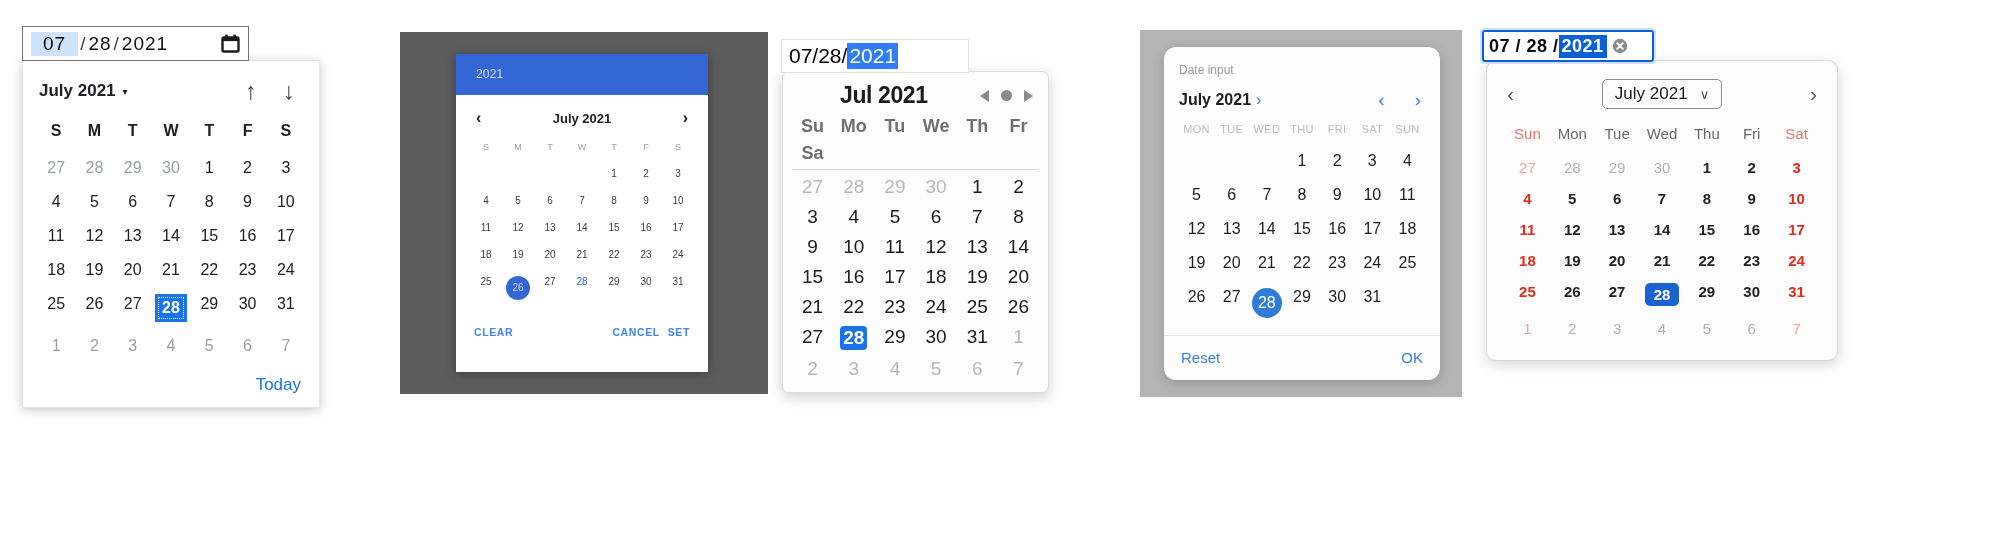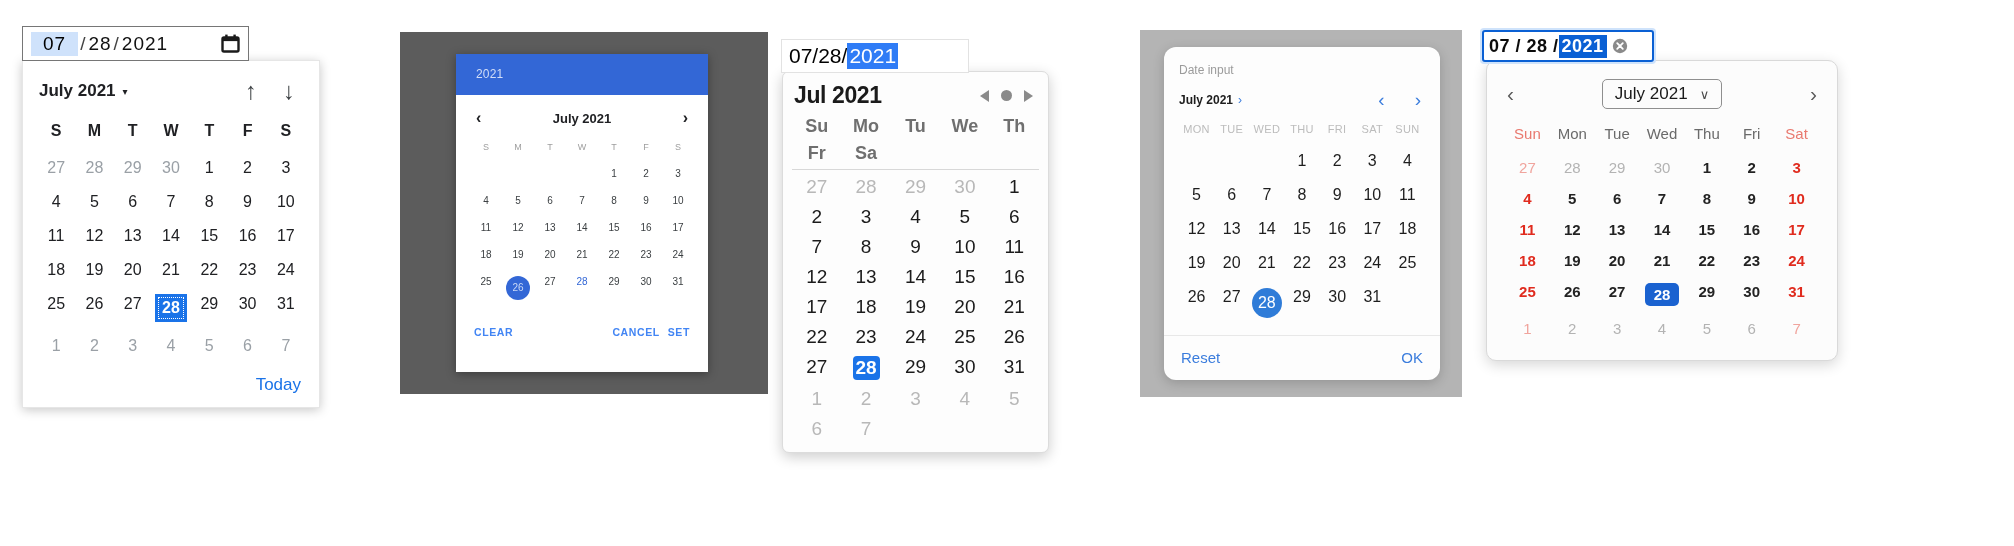--- a/index.html
+++ b/index.html
@@ -78,44 +78,44 @@
 
   
   #p3 { position: absolute; left: 782px; top: 40px; width: 330px; }
   .p3-input { position: relative; z-index: 5; width: 186px; height: 32px; background: #fff;
               display: flex; align-items: center; padding: 0 7px; font-size: 21px;
               font-weight: 500; color: #000; box-shadow: 0 0 0 1px #e2e2e2; }
   .p3-input .hl { background: #2f7cf6; color: #fff; padding: 1px 2px; }
   .p3-panel { position: relative; margin-top: -1px; width: 267px; background: #fdfdfd;
               border: 1px solid #dcdcdc; border-radius: 7px;
               box-shadow: 0 4px 14px rgba(0,0,0,.20); padding: 8px 9px 8px 9px; }
-  .p3-head { display: flex; align-items: center; padding: 2px 2px 6px 2px; }
+  .p3-head { display: flex; align-items: center; padding: 2px 2px 6px 2px; margin-left: 46px; }
   .p3-title { font-size: 23px; font-weight: bold; color: #1b1b1b; letter-spacing: -.4px; }
   .p3-navs { margin-left: auto; display: flex; align-items: center; gap: 12px; padding-right: 4px; }
   .p3-tri { width: 0; height: 0; }
   .p3-tri.left { border-top: 6px solid transparent; border-bottom: 6px solid transparent; border-right: 9px solid #8a8a8a; }
   .p3-tri.right { border-top: 6px solid transparent; border-bottom: 6px solid transparent; border-left: 9px solid #8a8a8a; }
   .p3-dot { width: 11px; height: 11px; border-radius: 50%; background: #8a8a8a; }
-  .p3-grid { display: grid; grid-template-columns: repeat(5,1fr); text-align: center; }
+  .p3-grid { display: grid; grid-template-columns: repeat(6,1fr); text-align: center; }
   .p3-dow { font-size: 18px; font-weight: bold; color: #6f6f6f; padding: 1px 0 5px 0; }
   .p3-rule { grid-column: 1 / -1; height: 1px; background: #d8d8d8; margin-bottom: 2px; }
   .p3-day { font-size: 19px; font-weight: 500; color: #1b1b1b; padding: 4px 0; }
   .p3-day.muted { color: #b8b8b8; }
   .p3-day.sel span { display: inline-block; min-width: 27px; padding: 1px 2px; border-radius: 4px;
                      background: #1a73e8; color: #fff; font-weight: bold; }
 
   
   #p4 { position: absolute; left: 1140px; top: 30px; width: 322px; height: 367px;
         background: #b4b4b4; }
   .p4-card { position: absolute; left: 24px; top: 17px; width: 276px; height: 333px;
              background: #fdfdfd; border-radius: 12px; box-shadow: 0 3px 12px rgba(0,0,0,.18);
              padding: 14px 15px 0 15px; display: flex; flex-direction: column; }
   .p4-label { font-size: 12px; color: #9b9b9b; padding: 2px 0 12px 0; }
   .p4-monthrow { display: flex; align-items: center; padding: 0 0 8px 0; }
-  .p4-month { font-size: 12px; font-weight: bold; color: #1e1e1e; }
+  .p4-month { font-size: 16px; font-weight: bold; color: #1e1e1e; }
   .p4-month .chev { color: #3b7ddd; font-weight: normal; margin-left: 5px; }
   .p4-navs { margin-left: auto; display: flex; gap: 30px; padding-right: 4px;
              color: #3b7ddd; font-size: 19px; }
   .p4-grid { display: grid; grid-template-columns: repeat(7,1fr); text-align: center; }
   .p4-dow { font-size: 11px; color: #bcbcbc; padding: 4px 0 9px 0; letter-spacing: .3px; }
   .p4-day { font-size: 16px; color: #1e1e1e; padding: 8px 0; }
   .p4-day.blank { color: transparent; }
   .p4-day.sel span { display: inline-block; width: 30px; height: 30px; line-height: 30px;
                      border-radius: 50%; background: #2f7cd8; color: #fff; }
   .p4-sep { margin-top: auto; height: 1px; background: #e8e8e8;

